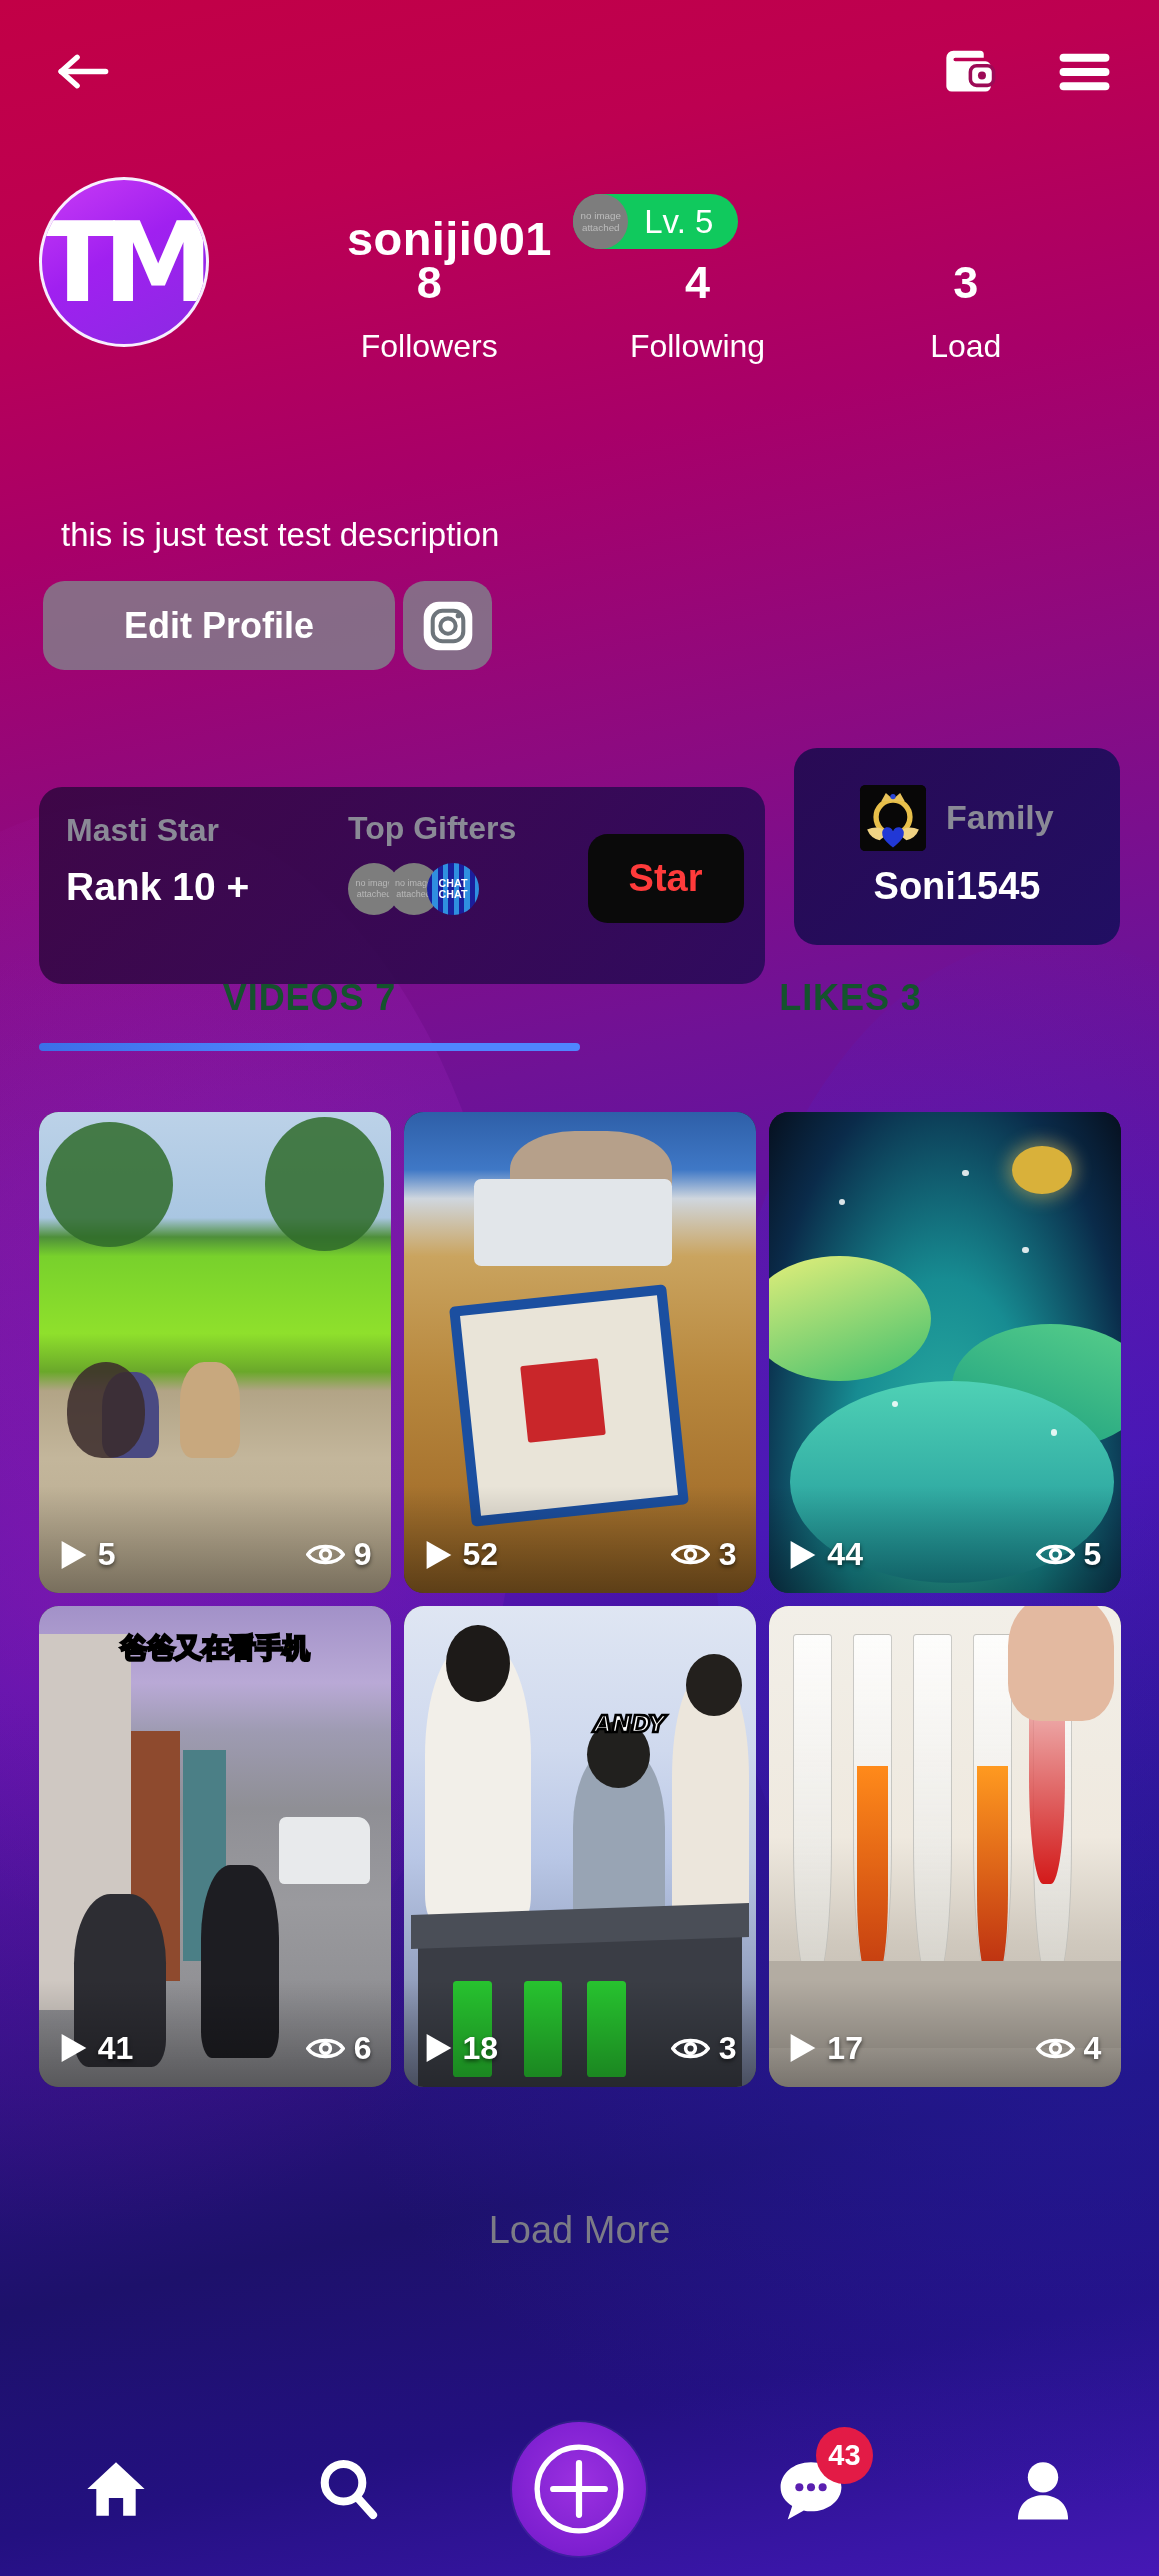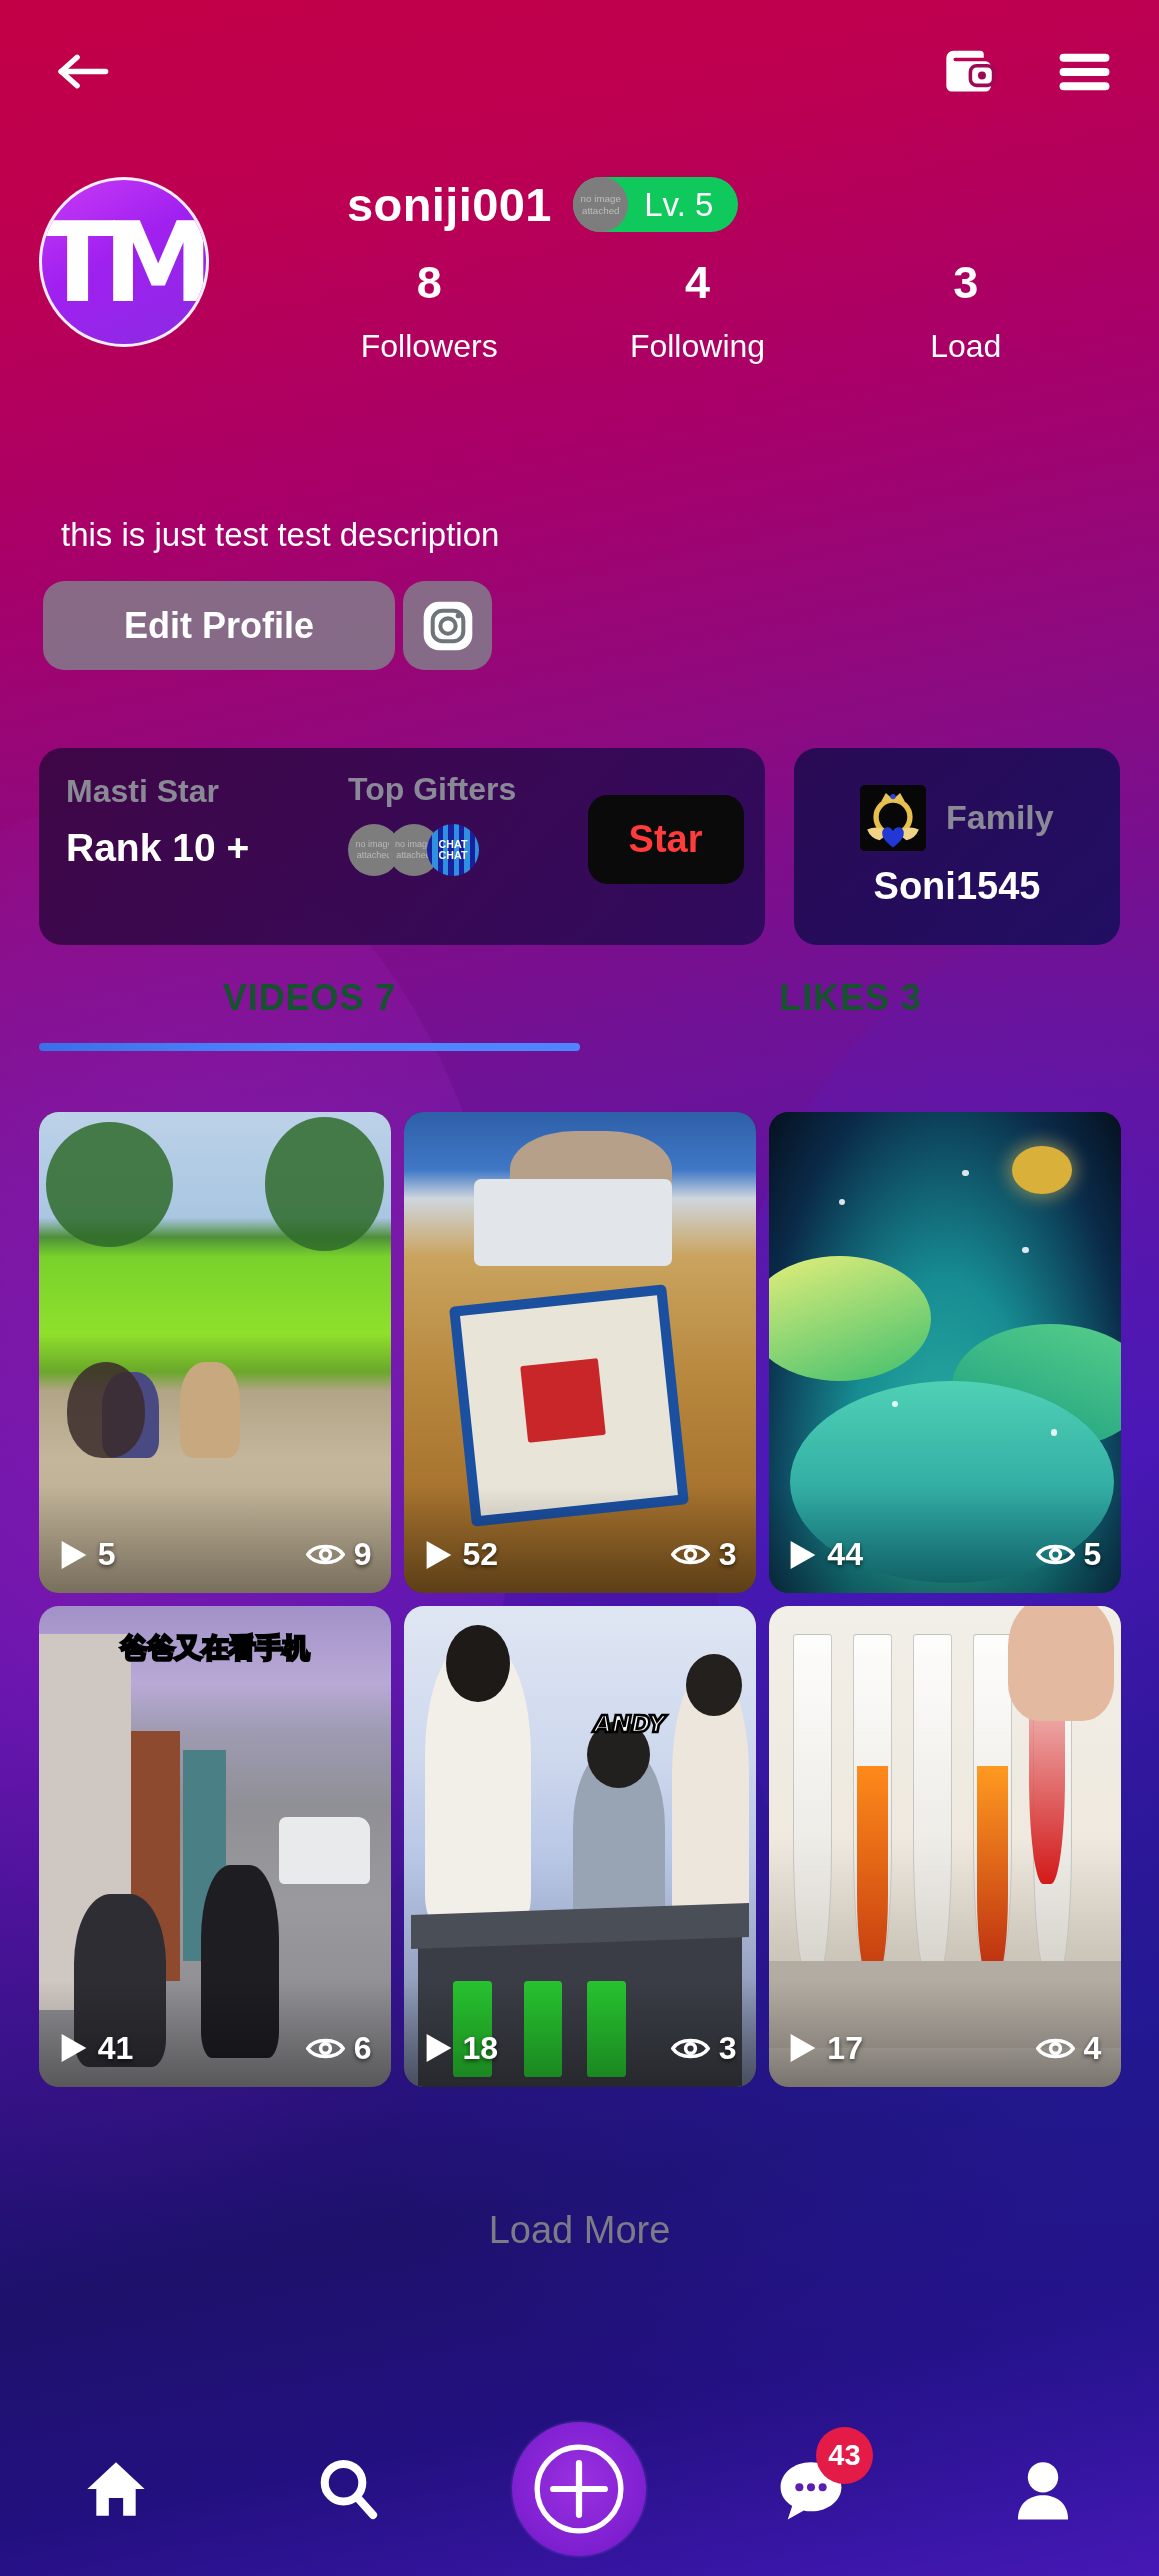--- a/index.html
+++ b/index.html
@@ -72,21 +72,21 @@
     font-size: 111px; font-weight: 700; color: #fff;
     letter-spacing: -12.5px; line-height: 1;
     font-family: "DejaVu Sans", sans-serif;
     transform: translateX(-3.6px);
   }
 
   .name-row {
     position: absolute; left: 347px; top: 177px;
     display: flex; align-items: center; gap: 21.5px;
   }
-  .username { font-size: 47px; font-weight: 700; color: #fff; letter-spacing: 0.4px; }
+  .username { font-size: 47px; font-weight: 700; color: #fff; letter-spacing: 0.4px; margin-top: 34px; }
   .lvl-badge {
     display: flex; align-items: center;
     height: 55px; border-radius: 28px;
     background: #10c95d; padding-right: 25px;
     position: relative;
   }
   .lvl-badge .noimg {
     width: 55px; height: 55px; border-radius: 50%;
     background: #7d7d7d; color: #bdbdbd;
     font-size: 9.8px; line-height: 11.6px;
@@ -121,21 +121,21 @@
     width: 89px; height: 89px; border-radius: 21.5px;
     background: rgba(128,136,141,0.78);
     display:flex; align-items:center; justify-content:center; cursor:pointer;
   }
 
   
   .cards { position: absolute; left: 39px; top: 748px; display: flex; gap: 29px; }
   .card-left {
     width: 726px; height: 197px; border-radius: 23px;
     background: linear-gradient(110deg, rgba(48,6,62,0.86) 0%, rgba(44,8,76,0.86) 55%, rgba(36,10,86,0.86) 100%);
-    position: relative; padding: 25px 27px; cursor: pointer;
+    position: relative; padding: 25px 27px; cursor: pointer; margin-top: 39px;
   }
   .card-right {
     width: 326px; height: 197px; border-radius: 23px;
     background: linear-gradient(120deg, rgba(28,10,78,0.88) 0%, rgba(22,14,92,0.88) 100%);
     position: relative; cursor: pointer;
     display:flex; flex-direction: column; align-items: center; justify-content: center;
   }
   .masti-title { font-size: 32px; font-weight: 700; color: #8a8a96; }
   .masti-rank { font-size: 39px; font-weight: 700; color: #ffffff; margin-top: 16px; }
   .gifters-block { position: absolute; left: 309px; top: 23px; }

